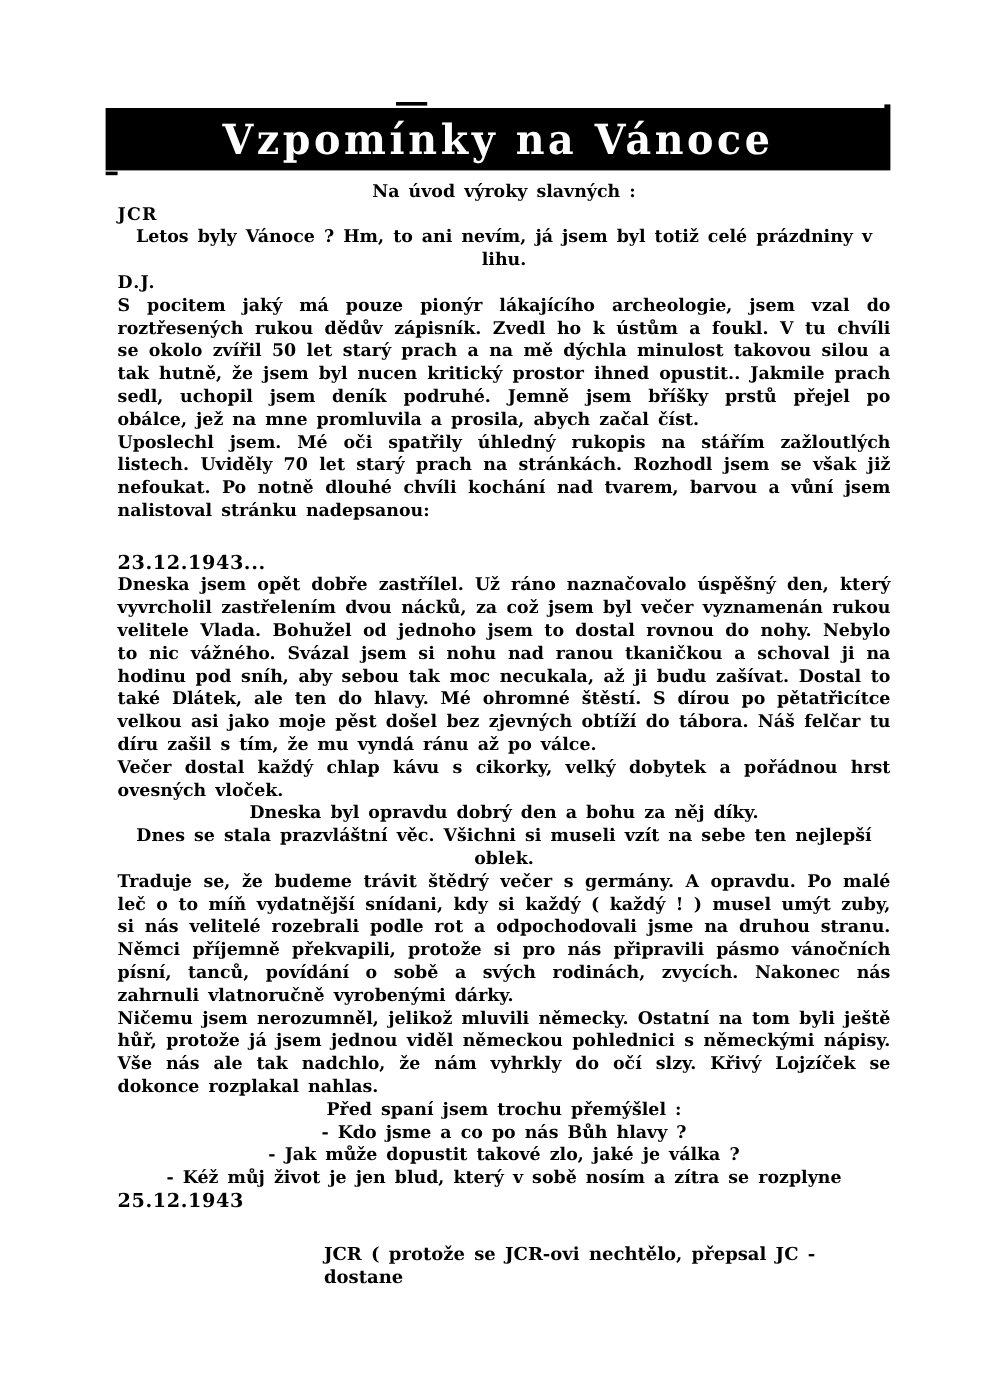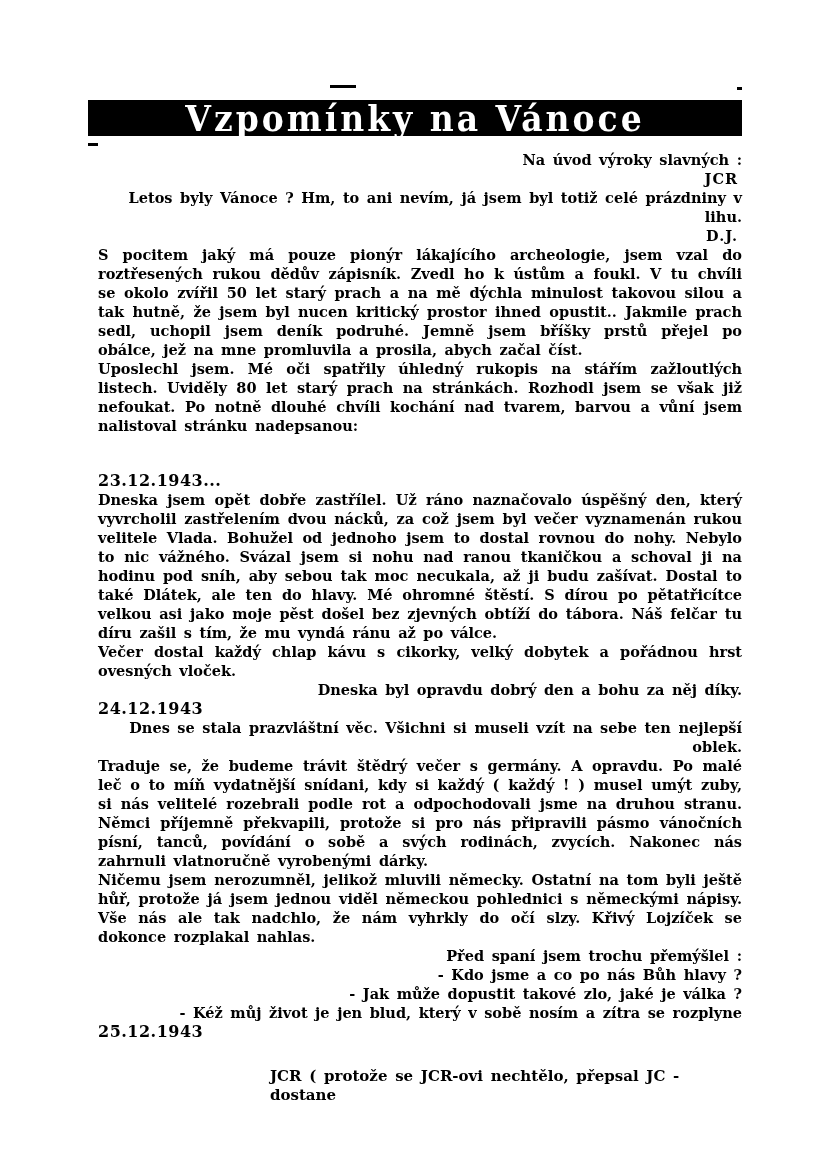--- a/index.html
+++ b/index.html
@@ -5,38 +5,38 @@
   html,body { margin:0; padding:0; }
   body {
     width:824px; height:1150px; position:relative;
     background:#ffffff; color:#000;
     font-family:"DejaVu Serif", serif; font-weight:700;
     overflow:hidden;
   }
   .page { position:absolute; inset:0; background:#fff; }
 
   .title-band {
-    position:absolute; left:88px; top:100px; width:654px; height:36px;
+    position:absolute; left:88px; top:90px; width:654px; height:52px;
     background:#000; display:flex; align-items:center; justify-content:center;
   }
   .title-band .title {
     color:#fff; font-size:33px; letter-spacing:3px; font-weight:700;
     transform:scaleY(1.05);
   }
 
   .doc-body {
     position:absolute; left:98px; top:150px; width:644px;
     font-size:14.5px; line-height:19px; word-spacing:2.5px;
   }
   .block { min-height:19px; }
   .block.para  { text-align:justify; }
-  .block.line  { text-align:right; }
-  .block.sig   { text-align:right; padding-right:4px; letter-spacing:1px; }
+  .block.line  { text-align:center; }
+  .block.sig   { text-align:left; padding-right:4px; letter-spacing:1px; }
   .block.heading { font-size:16px; letter-spacing:0.5px; }
-  .block.gap   { margin-top:36px; }
+  .block.gap   { margin-top:24px; }
 
   .footer { margin-top:26px; padding-left:172px; font-size:15px; }
 
   .speck { position:absolute; background:#000; }
   .speck.s1 { left:330px; top:85px;  width:26px; height:3px; }
   .speck.s2 { left:737px; top:87px;  width:5px;  height:3px; }
   .speck.s3 { left:88px;  top:143px; width:10px; height:3px; }
 </style>
 </head>
 <body>
@@ -51,26 +51,25 @@
     <span class="title">Vzpomínky na Vánoce</span>
   </div>
 
   <main class="doc-body">
 
     <div class="block line">Na úvod výroky slavných :</div>
       <div class="block sig">JCR</div>
       <div class="block line">Letos byly Vánoce ? Hm, to ani nevím, já jsem byl totiž celé prázdniny v lihu.</div>
       <div class="block sig">D.J.</div>
       <div class="block para">S pocitem jaký má pouze pionýr lákajícího archeologie, jsem vzal do roztřesených rukou dědův zápisník. Zvedl ho k ústům a foukl. V tu chvíli se okolo zvířil 50 let starý prach a na mě dýchla minulost takovou silou a tak hutně, že jsem byl nucen kritický prostor ihned opustit.. Jakmile prach sedl, uchopil jsem deník podruhé. Jemně jsem bříšky prstů přejel po obálce, jež na mne promluvila a prosila, abych začal číst.</div>
-      <div class="block para">Uposlechl jsem. Mé oči spatřily úhledný rukopis na stářím zažloutlých listech. Uviděly 80 let starý prach na stránkách. Rozhodl jsem se však již nefoukat. Po notně dlouhé chvíli kochání nad tvarem, barvou a vůní jsem nalistoval stránku nadepsanou:</div>
+      <div class="block para">Uposlechl jsem. Mé oči spatřily úhledný rukopis na stářím zažloutlých listech. Uviděly 70 let starý prach na stránkách. Rozhodl jsem se však již nefoukat. Po notně dlouhé chvíli kochání nad tvarem, barvou a vůní jsem nalistoval stránku nadepsanou:</div>
       <div class="block heading gap">23.12.1943...</div>
       <div class="block para">Dneska jsem opět dobře zastřílel. Už ráno naznačovalo úspěšný den, který vyvrcholil zastřelením dvou nácků, za což jsem byl večer vyznamenán rukou velitele Vlada. Bohužel od jednoho jsem to dostal rovnou do nohy. Nebylo to nic vážného. Svázal jsem si nohu nad ranou tkaničkou a schoval ji na hodinu pod sníh, aby sebou tak moc necukala, až ji budu zašívat. Dostal to také Dlátek, ale ten do hlavy. Mé ohromné štěstí. S dírou po pětatřicítce velkou asi jako moje pěst došel bez zjevných obtíží do tábora. Náš felčar tu díru zašil s tím, že mu vyndá ránu až po válce.</div>
       <div class="block para">Večer dostal každý chlap kávu s cikorky, velký dobytek a pořádnou hrst ovesných vloček.</div>
       <div class="block line">Dneska byl opravdu dobrý den a bohu za něj díky.</div>
-      <div class="block heading">24.12.1943</div>
       <div class="block line">Dnes se stala prazvláštní věc. Všichni si museli vzít na sebe ten nejlepší oblek.</div>
       <div class="block para">Traduje se, že budeme trávit štědrý večer s germány. A opravdu. Po malé leč o to míň vydatnější snídani, kdy si každý ( každý ! ) musel umýt zuby, si nás velitelé rozebrali podle rot a odpochodovali jsme na druhou stranu. Němci příjemně překvapili, protože si pro nás připravili pásmo vánočních písní, tanců, povídání o sobě a svých rodinách, zvycích. Nakonec nás zahrnuli vlatnoručně vyrobenými dárky.</div>
       <div class="block para">Ničemu jsem nerozumněl, jelikož mluvili německy. Ostatní na tom byli ještě hůř, protože já jsem jednou viděl německou pohlednici s německými nápisy. Vše nás ale tak nadchlo, že nám vyhrkly do očí slzy. Křivý Lojzíček se dokonce rozplakal nahlas.</div>
       <div class="block line">Před spaní jsem trochu přemýšlel :</div>
       <div class="block line">- Kdo jsme a co po nás Bůh hlavy ?</div>
       <div class="block line">- Jak může dopustit takové zlo, jaké je válka ?</div>
       <div class="block line">- Kéž můj život je jen blud, který v sobě nosím a zítra se rozplyne</div>
       <div class="block heading">25.12.1943</div>
       <div class="footer">
       <span>JCR ( protože se JCR-ovi nechtělo, přepsal JC - dostane</span>

